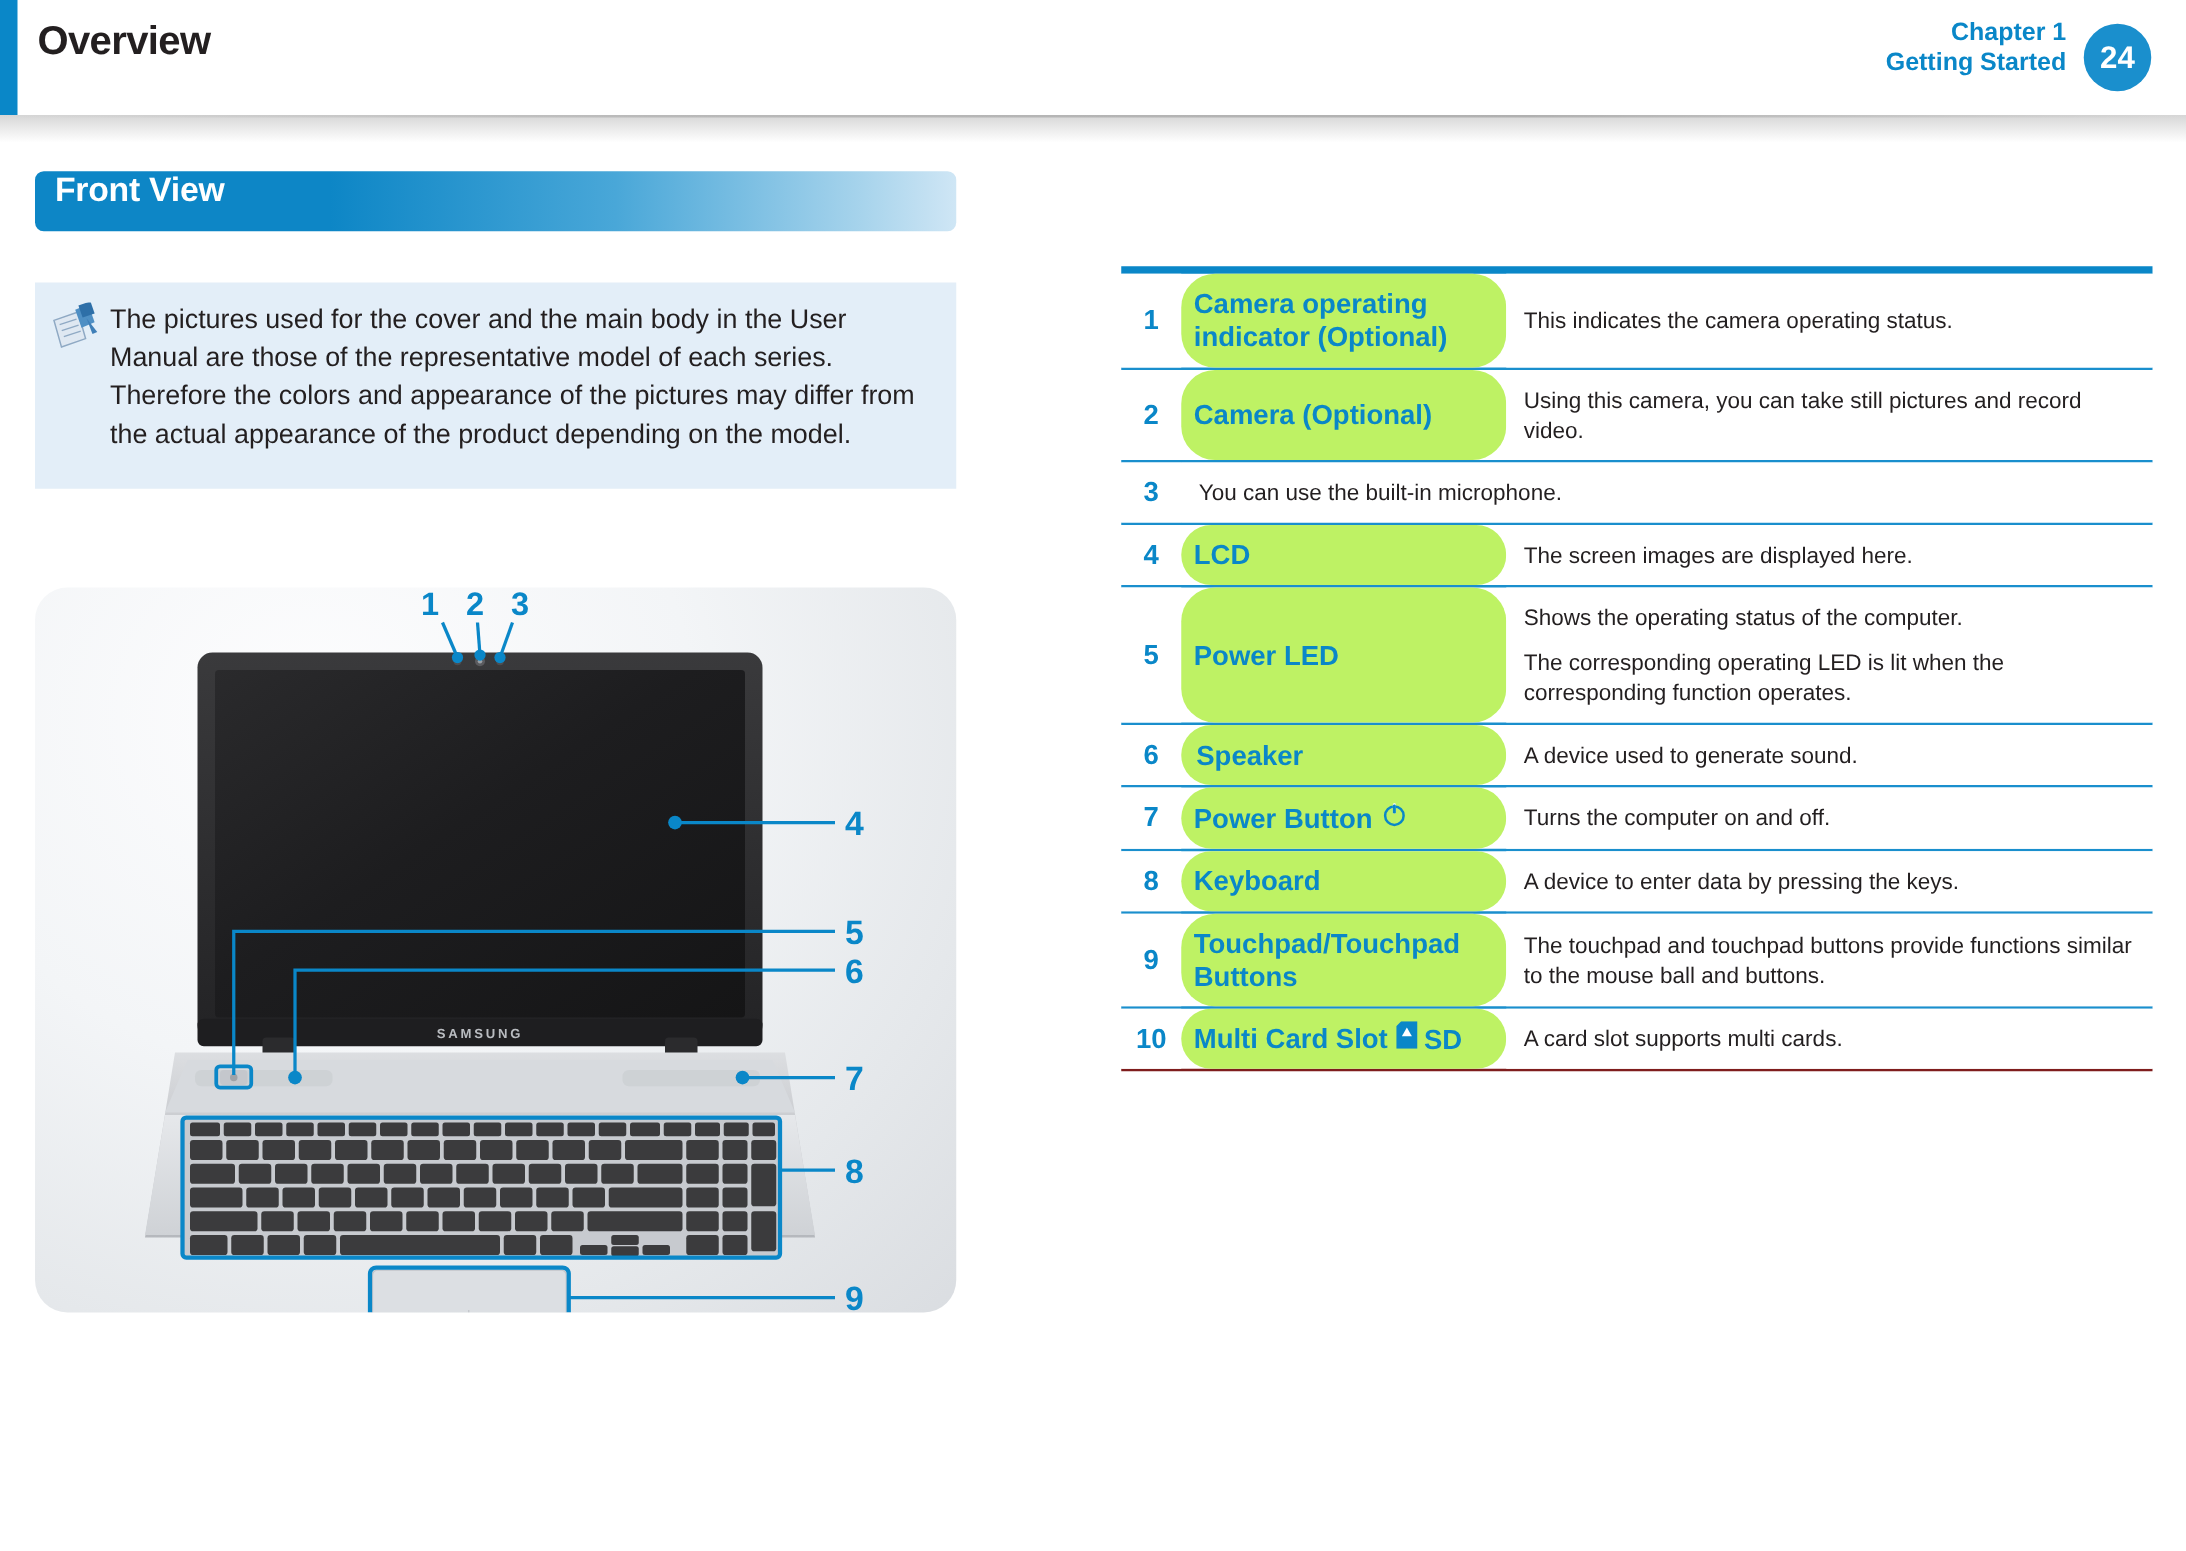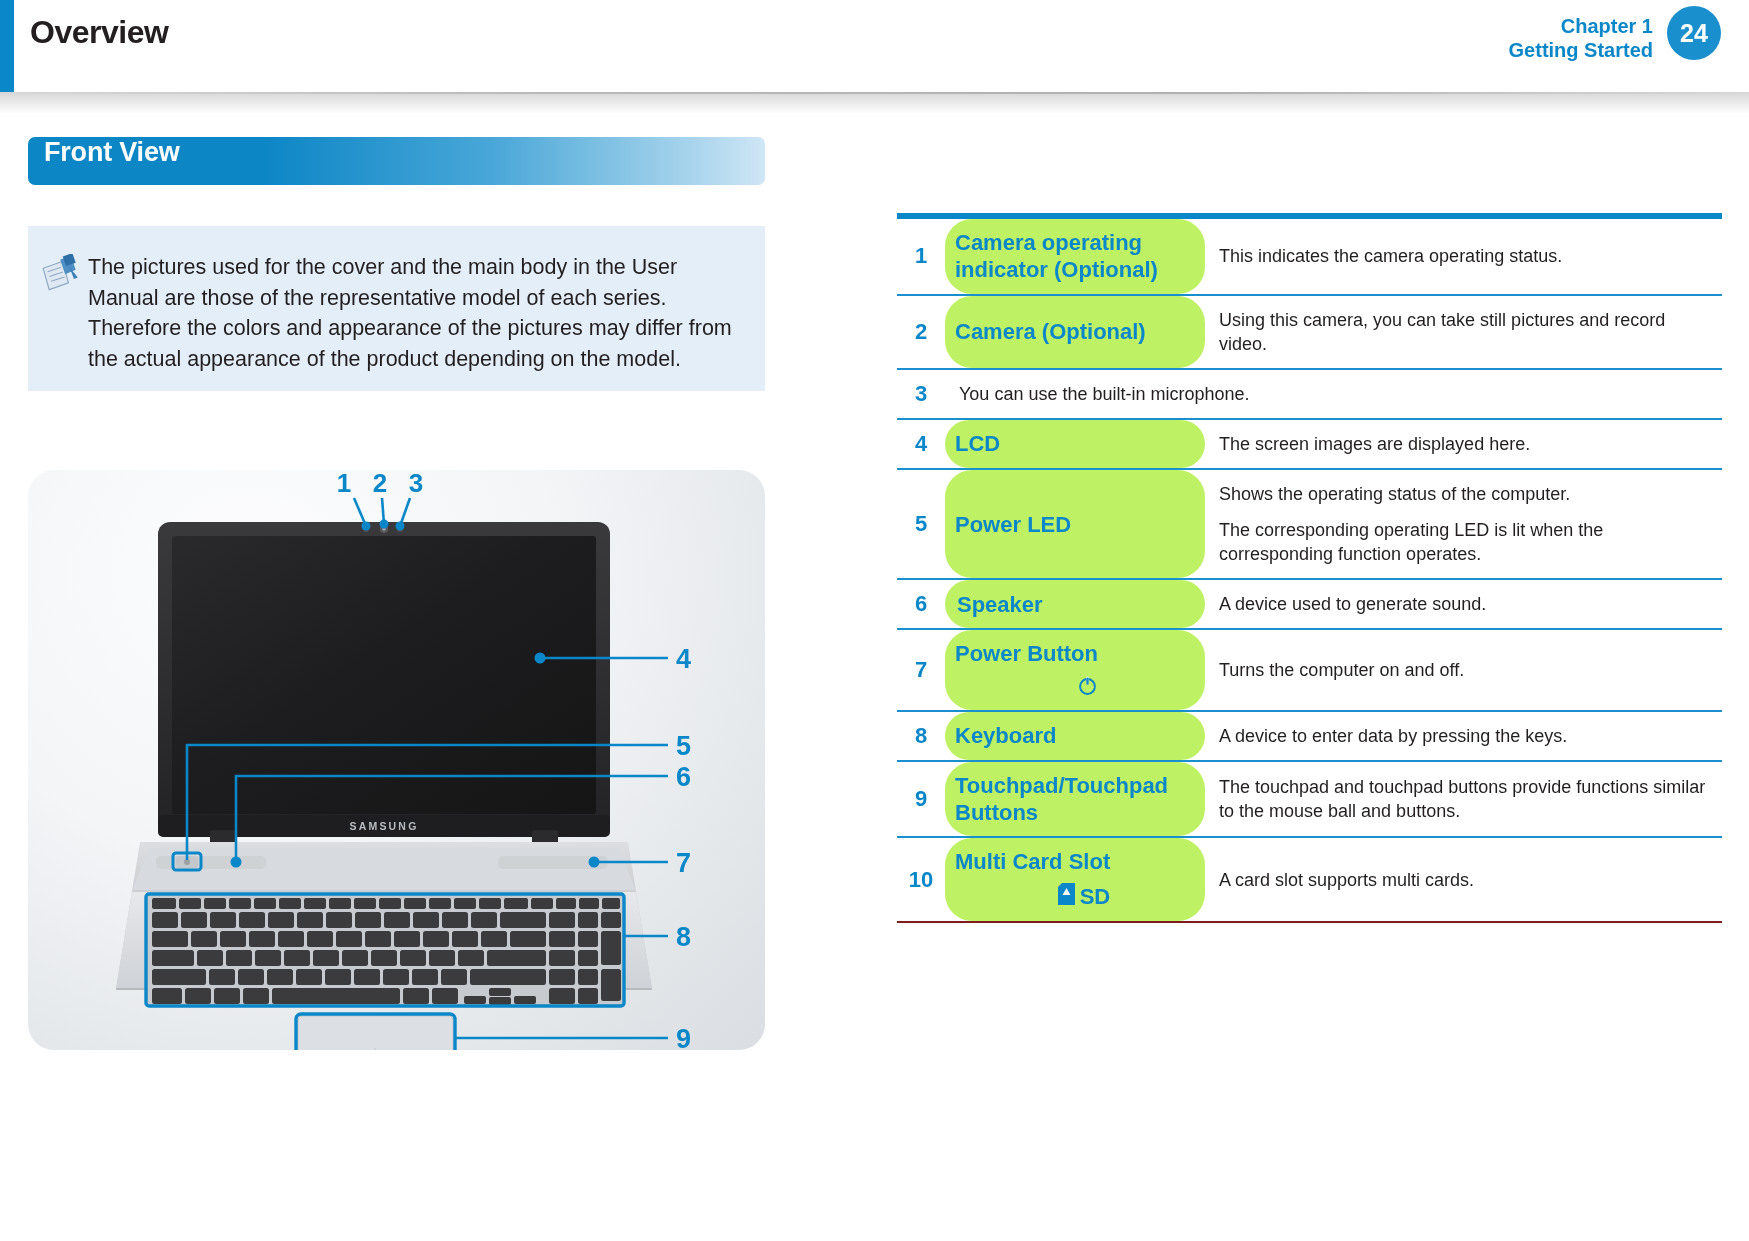--- a/index.html
+++ b/index.html
@@ -26,21 +26,21 @@
     letter-spacing: -0.5px;
   }
   .header-right {
     position: absolute; right: 96px; top: 14px;
     text-align: right; line-height: 1.22;
   }
   .chapter-line {
     font-size: 20px; font-weight: bold; color: #0a87c8; display:block;
   }
   .page-badge {
-    position: absolute; right: 28px; top: 6px;
+    position: absolute; right: 28px; top: 19px;
     width: 54px; height: 54px; border-radius: 50%;
     background: #1a8fcd; color: #fff;
     font-size: 25px; font-weight: bold;
     display: flex; align-items: center; justify-content: center;
   }
   .header-shadow {
     position: absolute; left: 0; top: 92px; width: 1749px; height: 22px;
     background: linear-gradient(to bottom, rgba(120,120,120,0.30), rgba(255,255,255,0));
   }
   .header-shadow::after {
@@ -58,21 +58,21 @@
   .section-banner-text {
     color: #ffffff; font-size: 27px; font-weight: bold;
     margin-left: 16px; letter-spacing: -0.2px;
   }
 
   
   .note-box {
     position: absolute; left: 28px; top: 226px;
     width: 737px; height: 165px;
     background: #e3eef8;
-    display: flex; padding: 26px 10px 10px 12px;
+    display: flex; padding: 14px 10px 10px 12px;
   }
   .note-icon { width: 44px; flex: 0 0 44px; padding-top: 2px; }
   .note-text {
     font-size: 21.5px; color: #231f20; line-height: 1.42;
     padding-left: 4px; padding-right: 4px;
   }
 
   
   .figure {
     position: absolute; left: 28px; top: 470px;
@@ -107,21 +107,21 @@
   }
   .cell-desc {
     flex: 1; background: #ffffff;
     display: flex; align-items: center;
     color: #231f20; font-size: 18px; line-height: 1.34;
     padding: 12px 10px 12px 14px;
   }
   .cell-desc .multi p { margin-bottom: 12px; }
   .cell-desc .multi p:last-child { margin-bottom: 0; }
 
-  .label-with-icon { display: flex; align-items: flex-end; gap: 7px; flex-direction: column; }
+  .label-with-icon { display: flex; align-items: flex-start; gap: 7px; }
   .power-glyph { font-size: 22px; line-height: 1; color:#0a87c8; }
   .sd-glyph { display:inline-flex; align-items:center; gap:5px; }
   .row-speaker .cell-label { padding-left: 12px; }
 </style>
 </head>
 <body>
 
 <div class="page">
 
   <div class="header">

